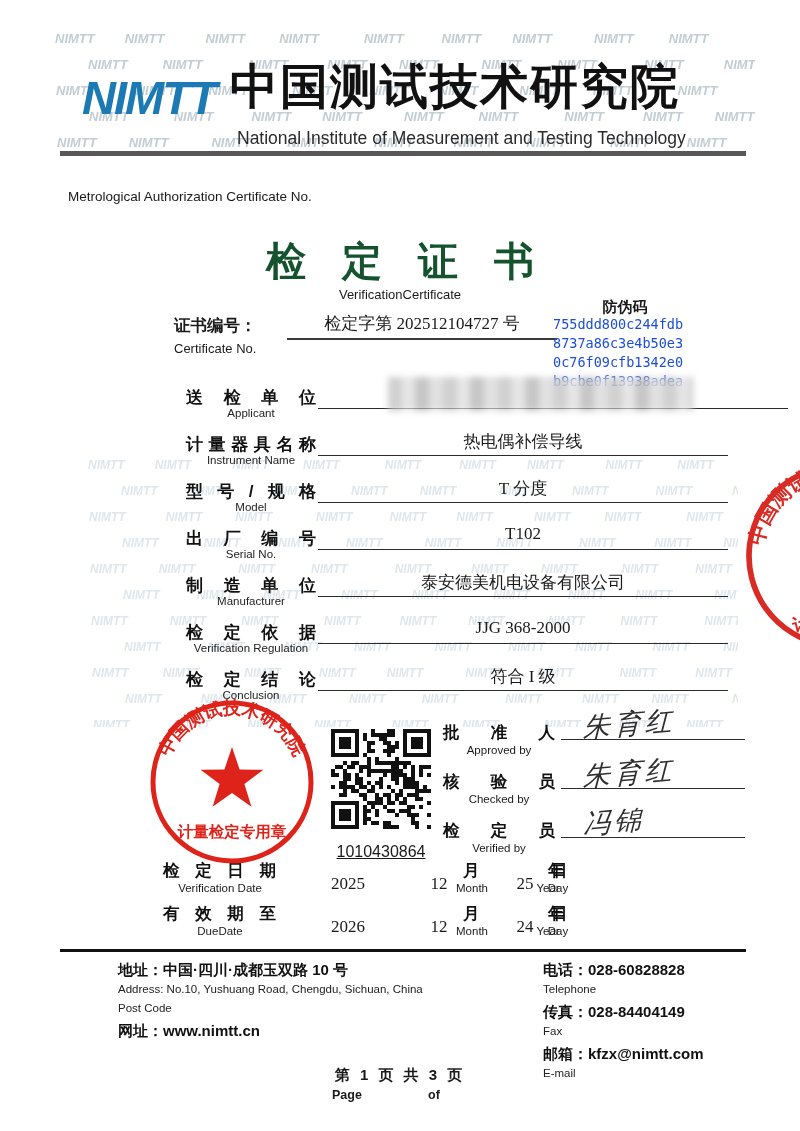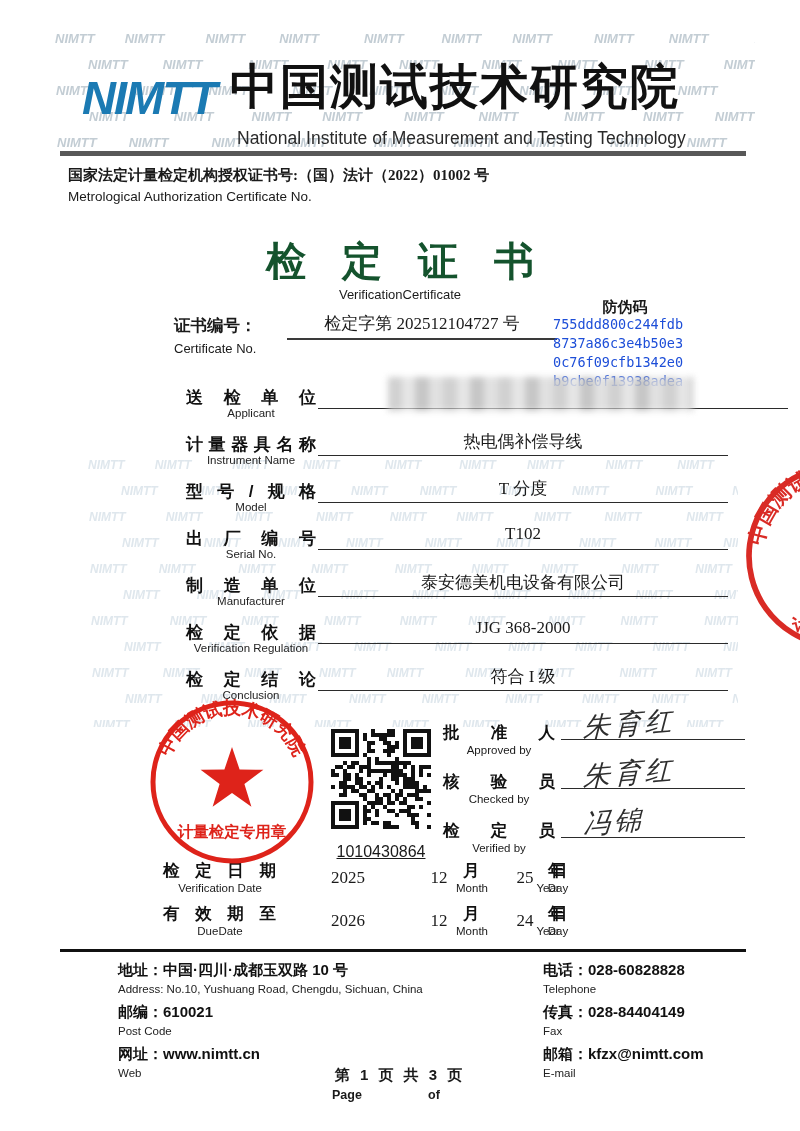--- a/index.html
+++ b/index.html
@@ -63,21 +63,21 @@
   .sline{position:absolute;left:118px;right:0;top:17px;border-bottom:1.4px solid #2b2b2b;height:0;}
   .sname{position:absolute;left:140px;top:-16px;font-family:"Liberation Serif","DejaVu Serif",serif;
         font-style:italic;font-size:27px;color:#2e2e2e;transform:rotate(-5deg) skewX(-6deg);
         letter-spacing:4px;white-space:nowrap;}
   
   .dates{position:absolute;left:163px;top:860px;width:470px;z-index:2;}
   .drow{position:relative;height:43px;}
   .dcn{position:absolute;left:0;top:0;width:113px;font-weight:bold;font-size:16.5px;
         text-align:justify;text-align-last:justify;color:#111;}
   .den{position:absolute;left:-10px;top:22px;width:134px;text-align:center;font-size:11.5px;white-space:nowrap;}
-  .dval{position:absolute;top:8px;text-align:center;font-family:"Liberation Serif","DejaVu Serif",serif;font-size:17px;}
+  .dval{position:absolute;top:14px;text-align:center;font-family:"Liberation Serif","DejaVu Serif",serif;font-size:17px;}
   .dunit{position:absolute;top:0;font-weight:bold;font-size:16.5px;color:#111;}
   .dsub{position:absolute;top:22px;text-align:center;font-size:11.5px;}
   .dyear{left:150px;width:70px;} .u-year{left:385px;} .s-year{left:360px;width:50px;}
   .dmonth{left:252px;width:48px;} .u-month{left:300px;} .s-month{left:280px;width:58px;}
   .dday{left:340px;width:44px;} .u-day{left:388px;} .s-day{left:370px;width:50px;}
   
   .rule-bottom{position:absolute;left:60px;top:949px;width:686px;height:2.5px;background:#111;z-index:2;}
   .fcol{position:absolute;top:960px;z-index:2;}
   .fcol-left{left:118px;} .fcol-right{left:543px;}
   .fcnl{font-weight:bold;font-size:15px;line-height:20px;color:#111;}
@@ -111,21 +111,20 @@
       <div class="wm-row" style="margin-left:36px"><span style="margin-right:47px">NIMTT</span><span style="margin-right:40px">NIMTT</span><span style="margin-right:33px">NIMTT</span><span style="margin-right:44px">NIMTT</span><span style="margin-right:37px">NIMTT</span><span style="margin-right:30px">NIMTT</span><span style="margin-right:41px">NIMTT</span><span style="margin-right:34px">NIMTT</span><span style="margin-right:45px">NIMTT</span></div>
       <div class="wm-row" style="margin-left:4px"><span style="margin-right:34px">NIMTT</span><span style="margin-right:45px">NIMTT</span><span style="margin-right:38px">NIMTT</span><span style="margin-right:31px">NIMTT</span><span style="margin-right:42px">NIMTT</span><span style="margin-right:35px">NIMTT</span><span style="margin-right:46px">NIMTT</span><span style="margin-right:39px">NIMTT</span><span style="margin-right:32px">NIMTT</span></div>
       <div class="wm-row" style="margin-left:37px"><span style="margin-right:39px">NIMTT</span><span style="margin-right:32px">NIMTT</span><span style="margin-right:43px">NIMTT</span><span style="margin-right:36px">NIMTT</span><span style="margin-right:47px">NIMTT</span><span style="margin-right:40px">NIMTT</span><span style="margin-right:33px">NIMTT</span><span style="margin-right:44px">NIMTT</span><span style="margin-right:37px">NIMTT</span></div>
       <div class="wm-row" style="margin-left:5px"><span style="margin-right:44px">NIMTT</span><span style="margin-right:37px">NIMTT</span><span style="margin-right:30px">NIMTT</span><span style="margin-right:41px">NIMTT</span><span style="margin-right:34px">NIMTT</span><span style="margin-right:45px">NIMTT</span><span style="margin-right:38px">NIMTT</span><span style="margin-right:31px">NIMTT</span><span style="margin-right:42px">NIMTT</span></div>
     </div>
 
   <div class="logo" id="logo" style="color: rgb(27, 122, 179);">NIMTT</div>
   <div class="org-cn">中国测试技术研究院</div>
   <div class="org-en">National Institute of Measurement and Testing Technology</div>
   <div class="rule-top"></div>
-  <div class="auth-cn">国家法定计量检定机构授权证书号:（国）法计（2022）01002 号</div>
   <div class="auth-en">Metrological Authorization Certificate No.</div>
 
   <div class="title-cn">检定证书</div>
   <div class="title-en">VerificationCertificate</div>
 
   <div class="certno-label">证书编号：</div>
   <div class="certno-value">检定字第 202512104727 号</div>
   <div class="certno-en">Certificate No.</div>
   <div class="sec-label">防伪码</div>
   <div class="sec-lines">
@@ -455,24 +454,22 @@
       <div class="dval dday">24</div>
       <div class="dunit u-day">日</div>
       <div class="dsub s-day">Day</div>
     </div>
   </div>
 
   <div class="rule-bottom"></div>
   <div class="fcol fcol-left">
     <div class="fcnl">地址：中国·四川·成都玉双路 10 号</div>
     <div class="fenl">Address: No.10, Yushuang Road, Chengdu, Sichuan, China</div>
-    <div class="fcnl">邮编：610021</div>
     <div class="fenl">Post Code</div>
     <div class="fcnl">网址：www.nimtt.cn</div>
-    <div class="fenl">Web</div>
   </div>
   <div class="fcol fcol-right">
     <div class="fcnl">电话：028-60828828</div>
     <div class="fenl">Telephone</div>
     <div class="fcnl">传真：028-84404149</div>
     <div class="fenl">Fax</div>
     <div class="fcnl">邮箱：kfzx@nimtt.com</div>
     <div class="fenl">E-mail</div>
   </div>
 

